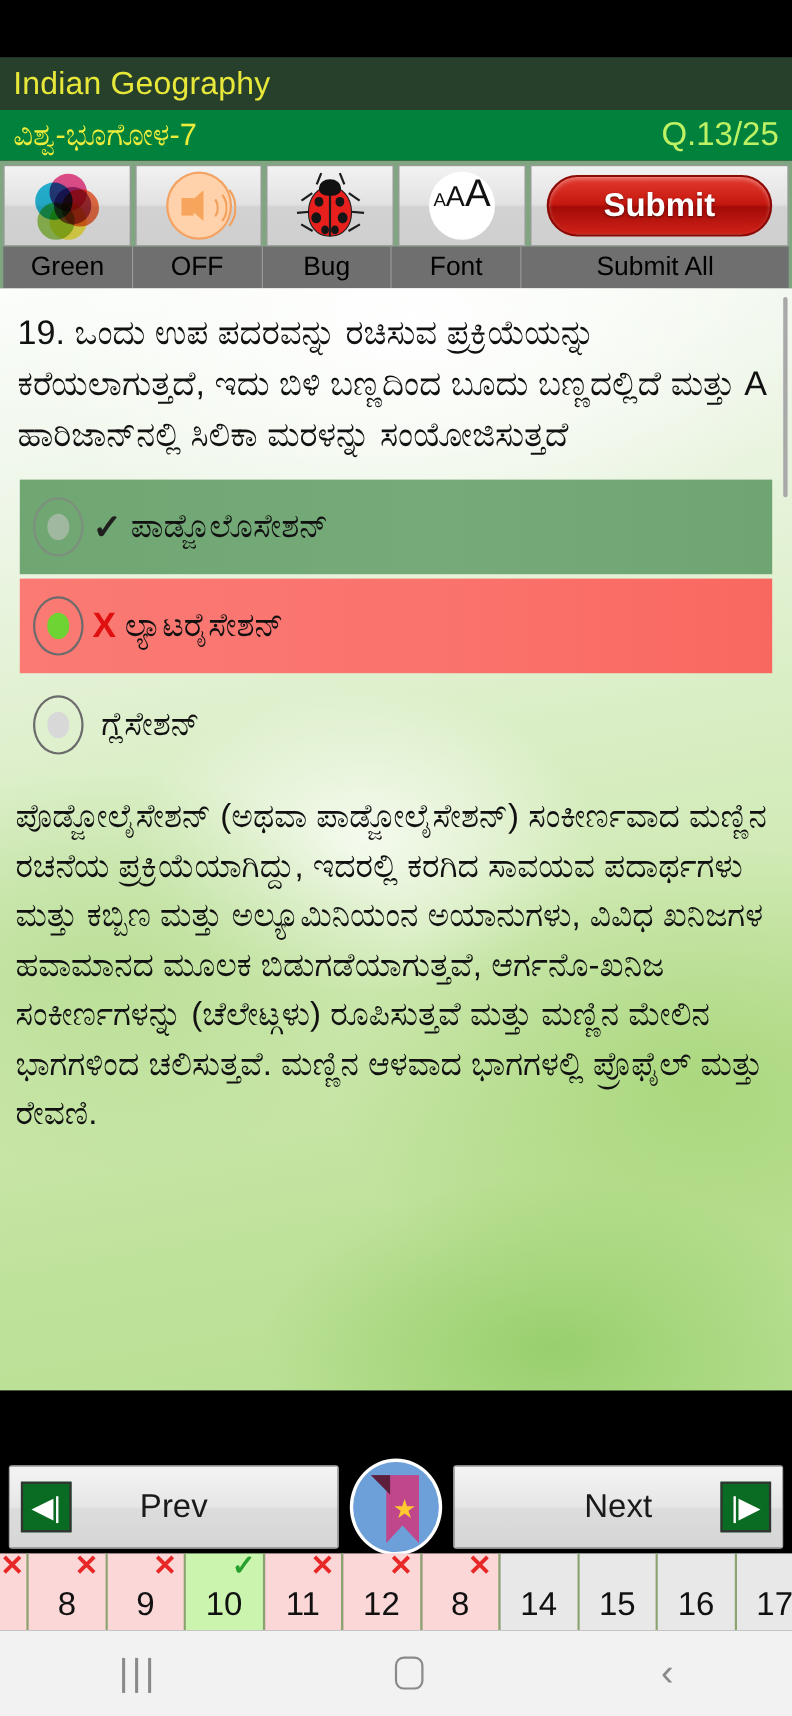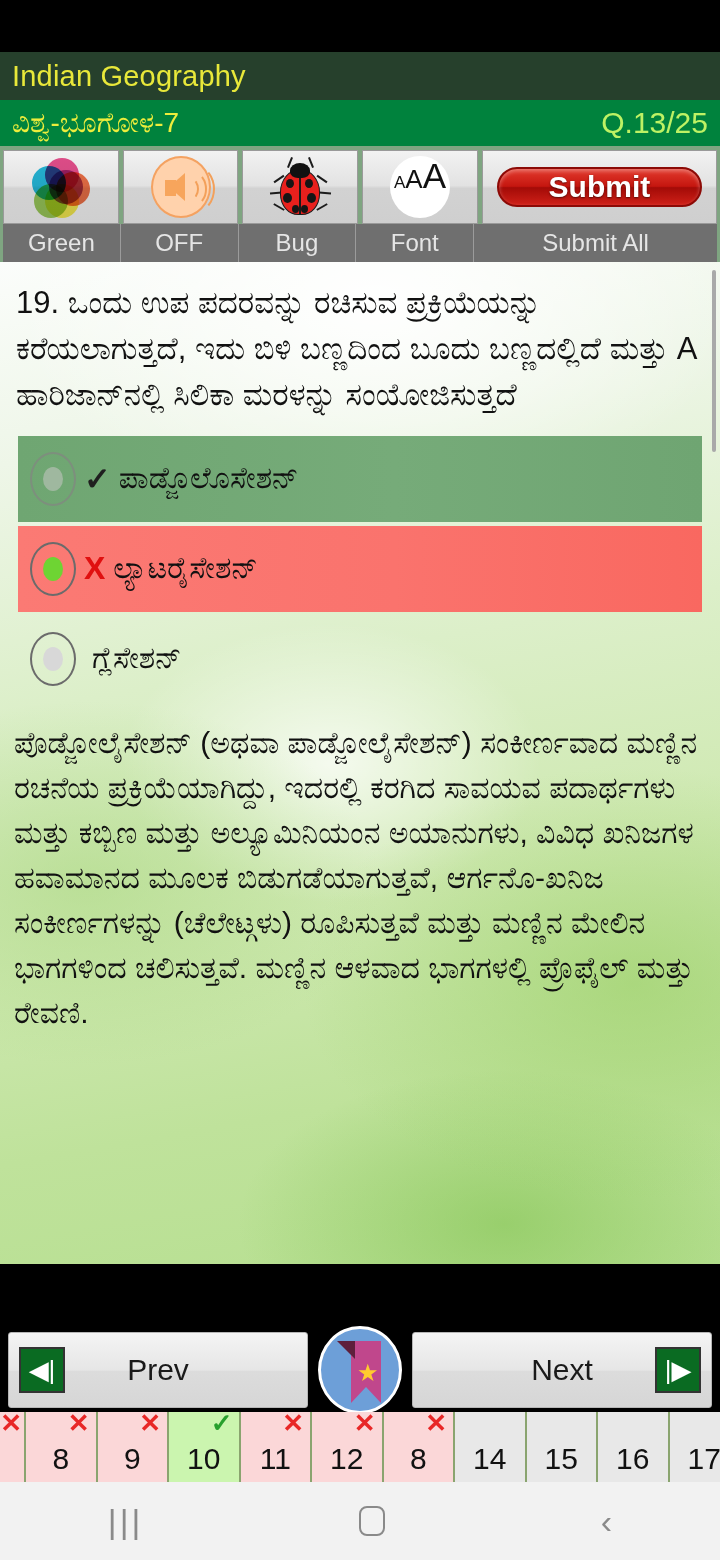--- a/index.html
+++ b/index.html
@@ -50,21 +50,21 @@
     height: 74px;
     background: linear-gradient(180deg,#f2f2f2 0%,#e2e2e2 48%,#d2d2d2 52%,#cfcfcf 100%);
     border: 1px solid #9a9a9a;
     display: flex; align-items: center; justify-content: center;
     position: relative;
   }
   .tool-btn.submit-cell { flex: 2.05 1 0; }
 
   .labels-row { display: flex; gap: 0px; width: 100%; background: #6f6f6f; }
   .tool-label {
-    flex: 1 1 0; height: 38px; color: #e5e5e5; font-size: 24px;
+    flex: 1 1 0; height: 38px; color: #000000; font-size: 24px;
     display: flex; align-items: center; justify-content: center;
     border-right: 1px solid #9b9b9b;
   }
   .tool-label.wide { flex: 2.08 1 0; border-right: none; }
 
   
   .wheel { position: relative; width: 58px; height: 58px; }
   .wheel i {
     position: absolute; width: 34px; height: 34px; border-radius: 50%;
     mix-blend-mode: multiply; opacity: .85;
@@ -137,21 +137,21 @@
     width: 60px; height: 62px; border-radius: 50%; background: #ffffff;
     display: flex; align-items: baseline; justify-content: center;
     color: #111;
   }
   .f-sm { font-size: 17px; }
   .f-md { font-size: 26px; }
   .f-lg { font-size: 35px; }
 
   
   .submit-pill {
-    width: 88%; height: 40px; border-radius: 28px;
+    width: 88%; height: 56px; border-radius: 28px;
     background: linear-gradient(180deg,#e23b2e 0%,#c5160f 48%,#a30b07 52%,#cf2018 100%);
     border: 2px solid #8c0a06;
     display: flex; align-items: center; justify-content: center;
     color: #fff; font-size: 30px; font-weight: bold;
     text-shadow: 0 1px 2px rgba(0,0,0,.55);
     box-shadow: inset 0 2px 4px rgba(255,255,255,.35);
   }
 
   
   .content {

